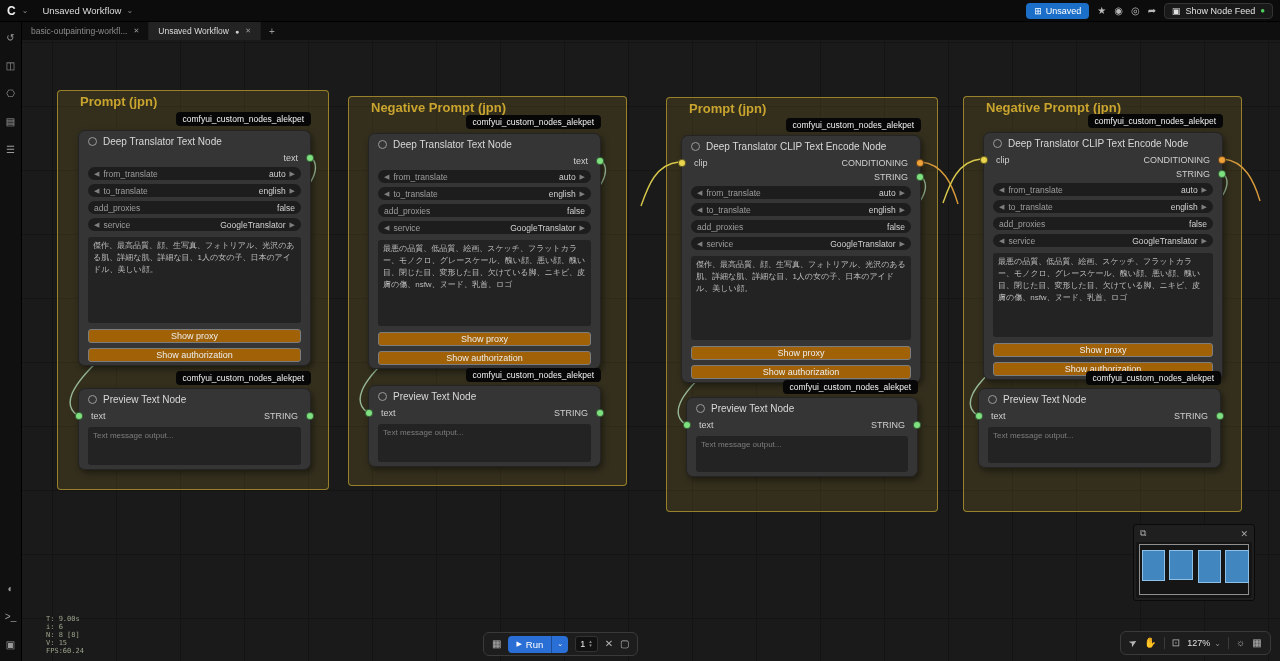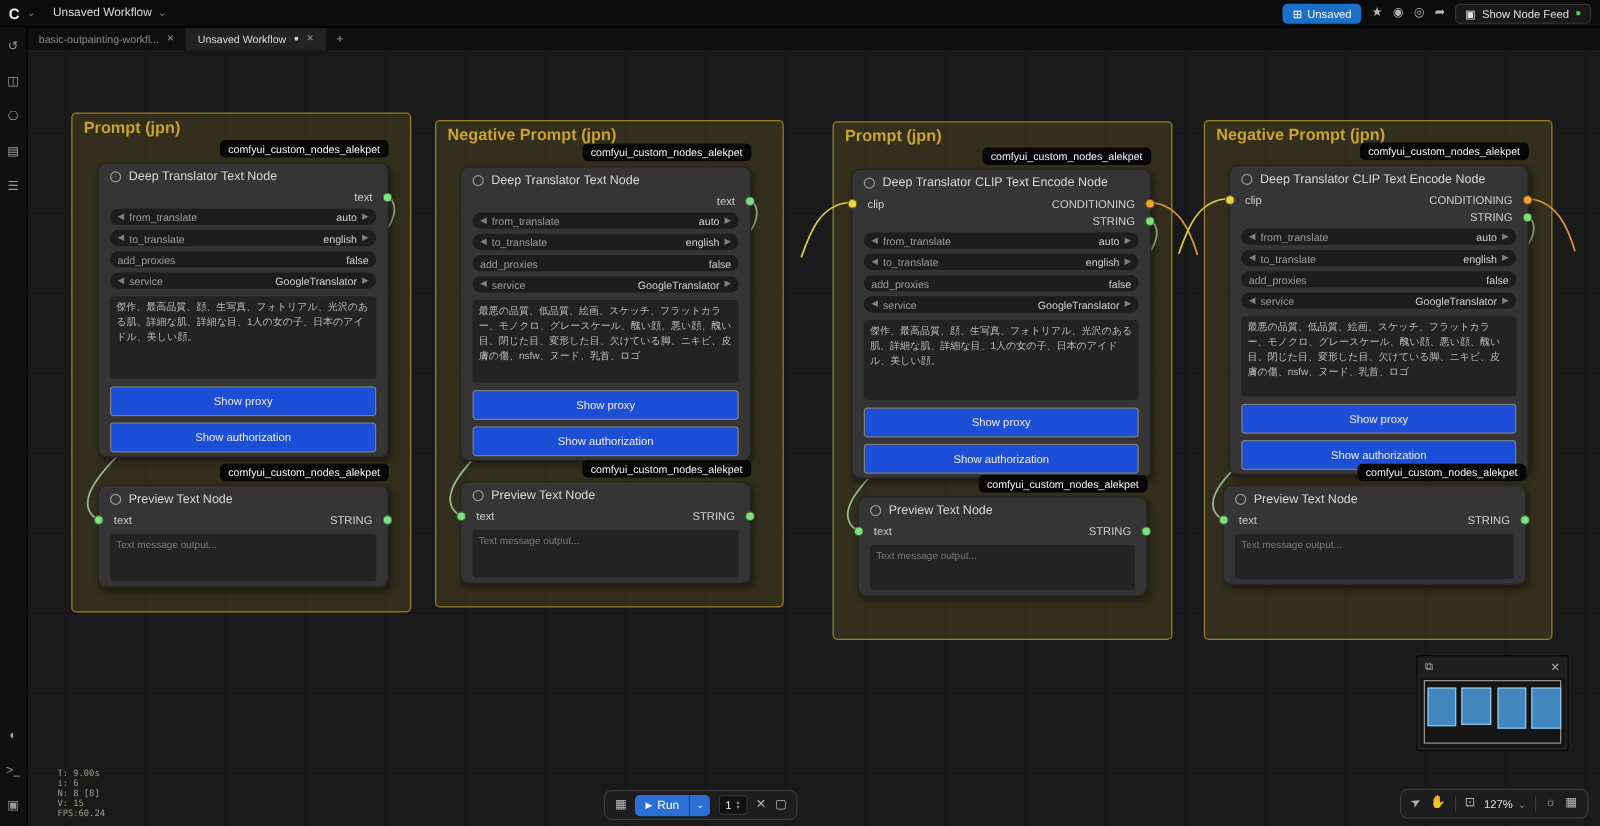--- a/index.html
+++ b/index.html
@@ -9,21 +9,21 @@
 
   
   #canvas{position:absolute;inset:0;background-color:#1a1a1a;
     background-image:linear-gradient(#141414 1px,transparent 1px),
                      linear-gradient(90deg,#141414 1px,transparent 1px);
     background-size:64px 64px;background-position:-12px -22px;}
 
   
   .group{position:absolute;background:rgba(190,160,50,0.16);
     border:1px solid rgba(170,145,45,0.85);border-radius:4px;z-index:1}
-  .group-title{font-size:13px;font-weight:bold;color:#c9a42e;padding:3px 9px;white-space:nowrap}
+  .group-title{font-size:13px;font-weight:bold;color:#c9a42e;padding:3px 22px;white-space:nowrap}
 
   
   #wires{position:absolute;inset:0;z-index:2;pointer-events:none}
 
   
   .node{position:absolute;display:flex;flex-direction:column;background:#353535;
     border:1px solid #242424;border-radius:7px;z-index:3;box-shadow:2px 3px 6px rgba(0,0,0,.45)}
   .nheader{display:flex;align-items:center;gap:6px;padding:0 9px;height:20px;flex:none}
   .cdot{width:9px;height:9px;border-radius:50%;border:1.5px solid #9a9a9a;flex:none}
   .ntitle{font-size:10px;color:#d8d8d8;white-space:nowrap;overflow:hidden}
@@ -35,21 +35,21 @@
   .pdot.in{left:-4px}.pdot.out{right:-4px}
   .dot-green{background:#7fe07f}.dot-yellow{background:#e8d44d}.dot-orange{background:#efa13a}
   .widget{display:flex;align-items:center;height:13px;margin:2px 9px;background:#1d1d1d;
     border-radius:7px;font-size:8.5px;padding:0 6px;flex:none;gap:4px}
   .wlabel{color:#9d9d9d;white-space:nowrap}
   .wvalue{margin-left:auto;color:#d2d2d2;white-space:nowrap}
   .warr{color:#7f7f7f;font-size:7px;line-height:1}
   .ntext{flex:1;margin:4px 9px;background:#232323;border-radius:3px;padding:3px 5px;
     font-size:8px;line-height:1.5;color:#bdbdbd;overflow:hidden}
   .ph{color:#7d7d7d}
-  .nbtn{height:24px;margin:2px 9px 3px;border:1px solid #7d7d7d;border-radius:3px;background:#1d4ed8;
+  .nbtn{height:14px;margin:2px 9px 3px;border:1px solid #7d7d7d;border-radius:3px;background:#a16207;
     color:#ededed;font-size:9px;display:flex;align-items:center;justify-content:center;flex:none;cursor:pointer}
   .badge{position:absolute;z-index:4;background:#070707;color:#f2f2f2;font-size:8.5px;
     padding:2px 7px;border-radius:4px;white-space:nowrap}
 
   
   #topbar{position:absolute;top:0;left:0;right:0;height:22px;background:#0c0c0c;display:flex;
     align-items:center;z-index:30;border-bottom:1px solid #000;padding:0 7px;gap:6px}
   .logo{color:#f0f0f0;font-weight:bold;font-size:12px;line-height:1}
   .tb-caret{color:#8a8a8a;font-size:8px}
   .menu-label{color:#dcdcdc;font-size:9.5px;margin-left:8px;display:flex;align-items:center;gap:5px;cursor:pointer}

